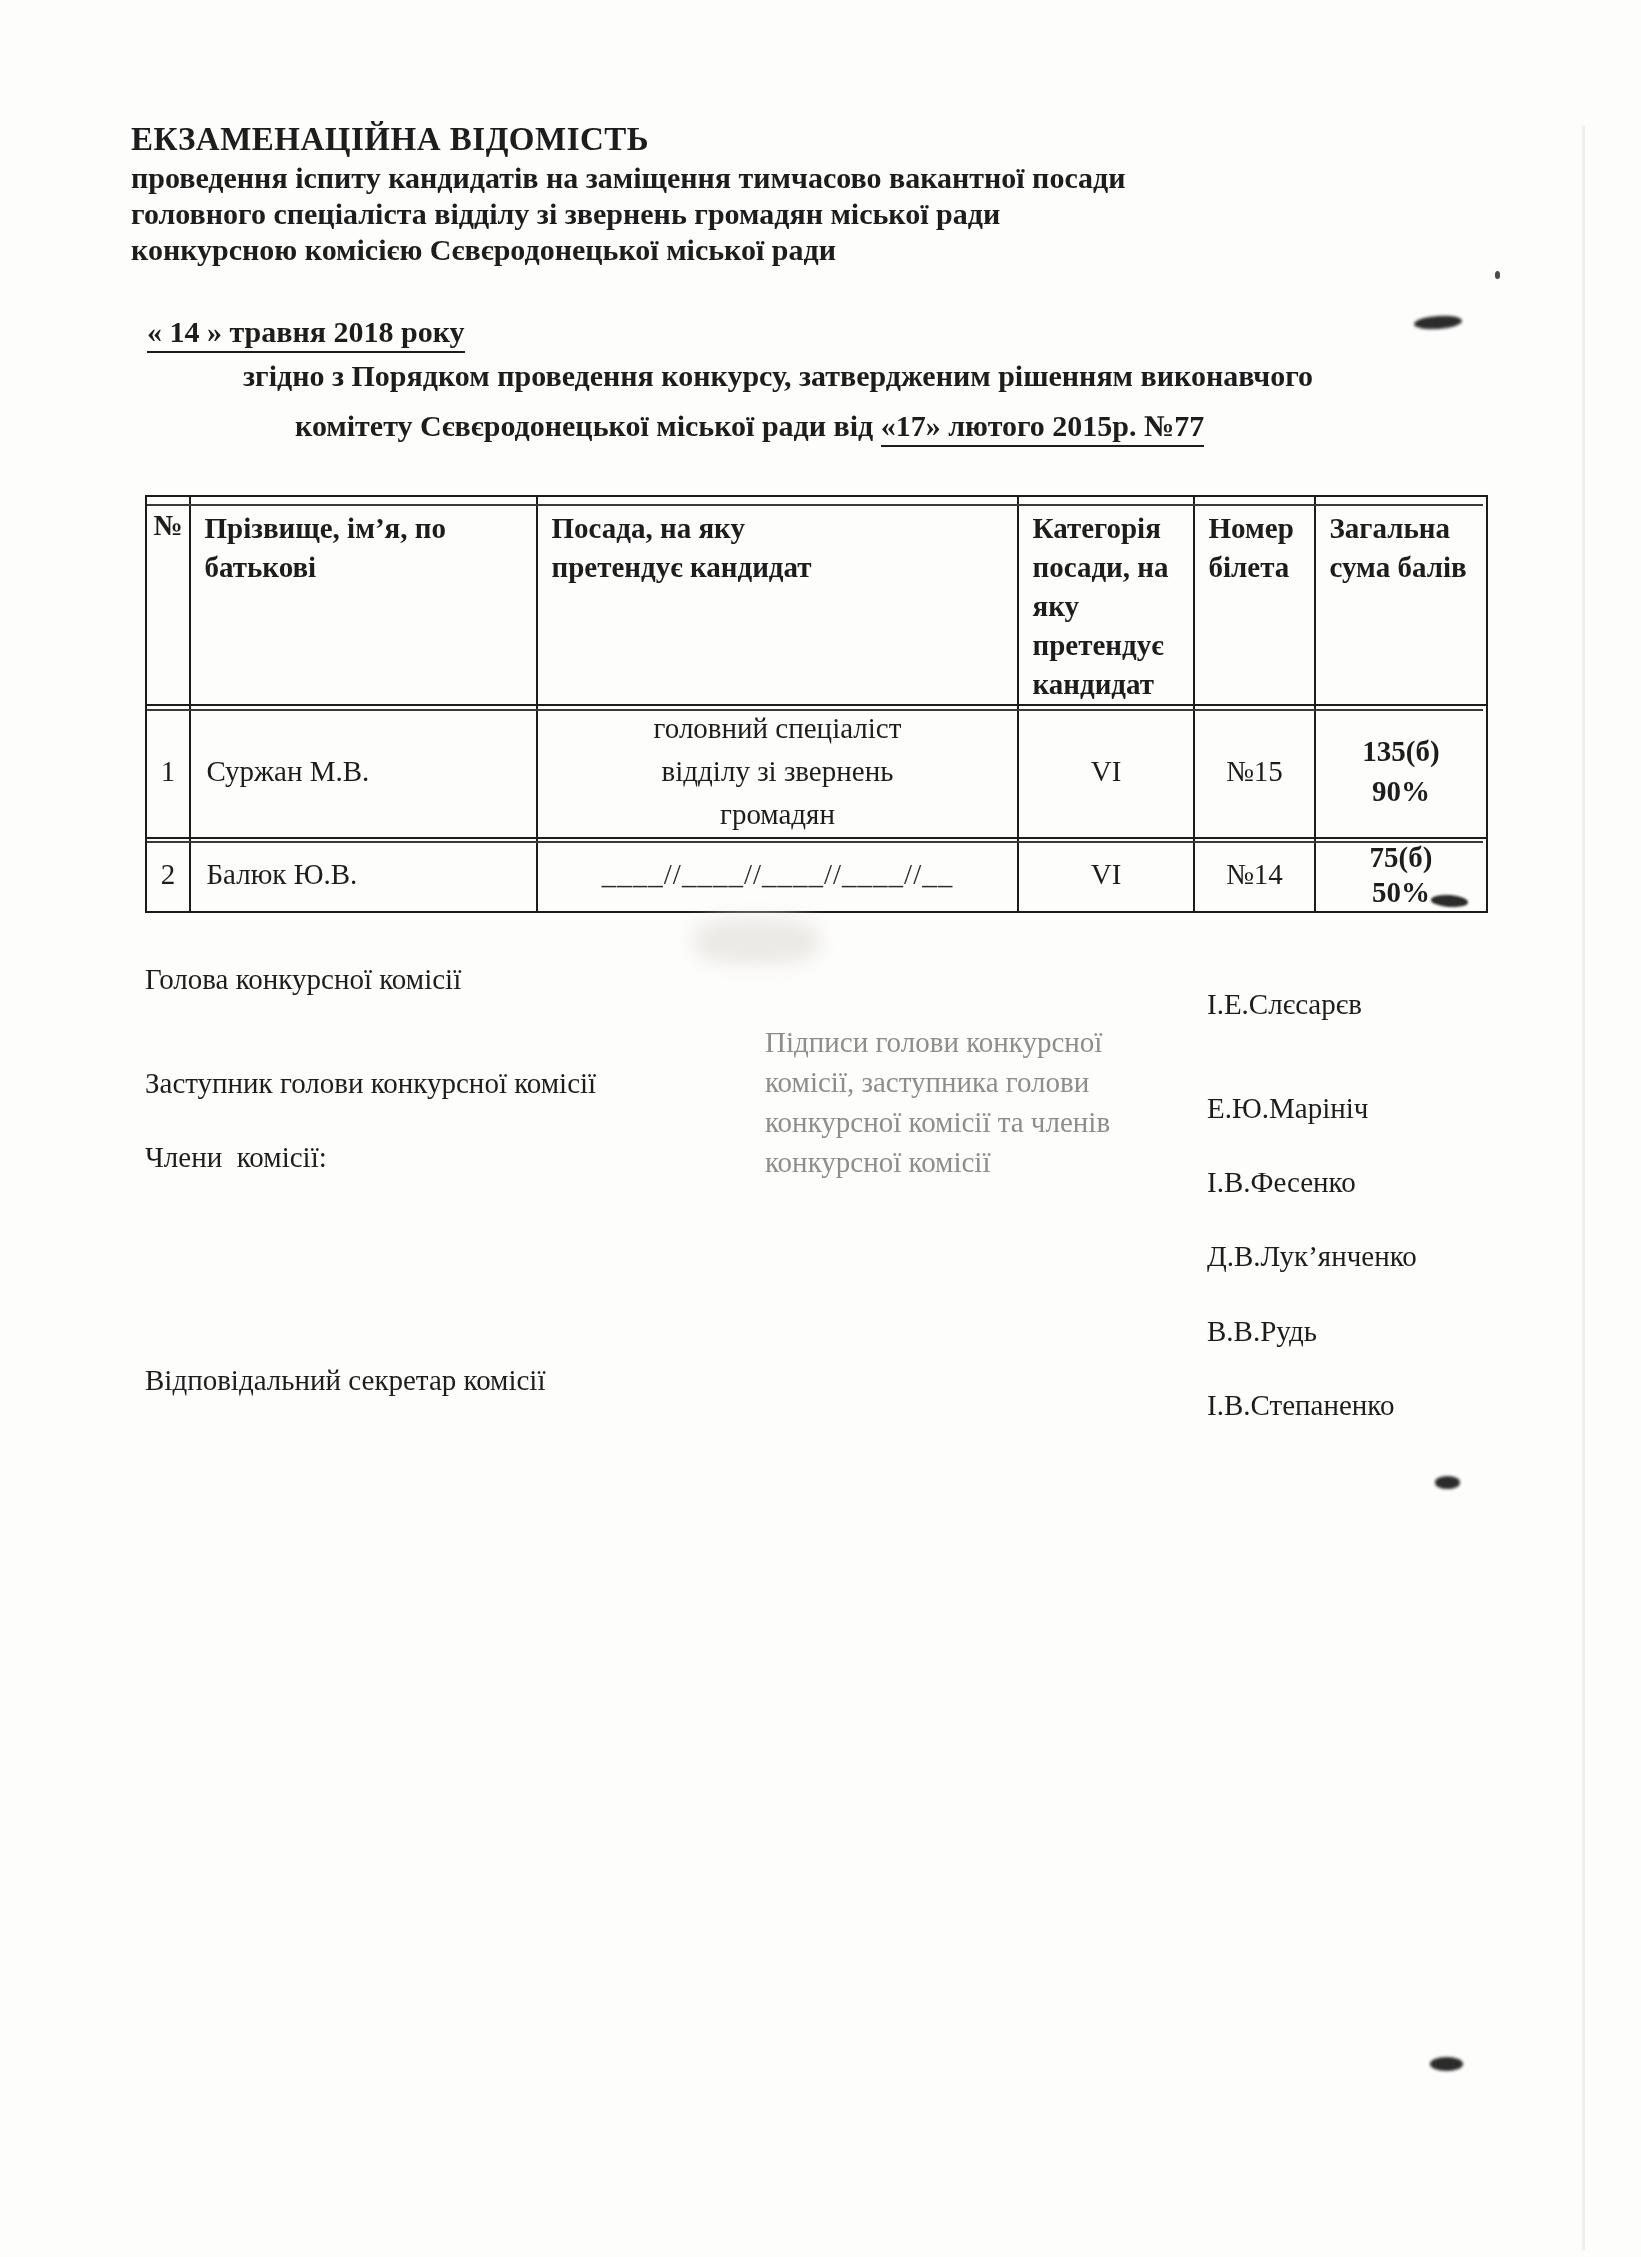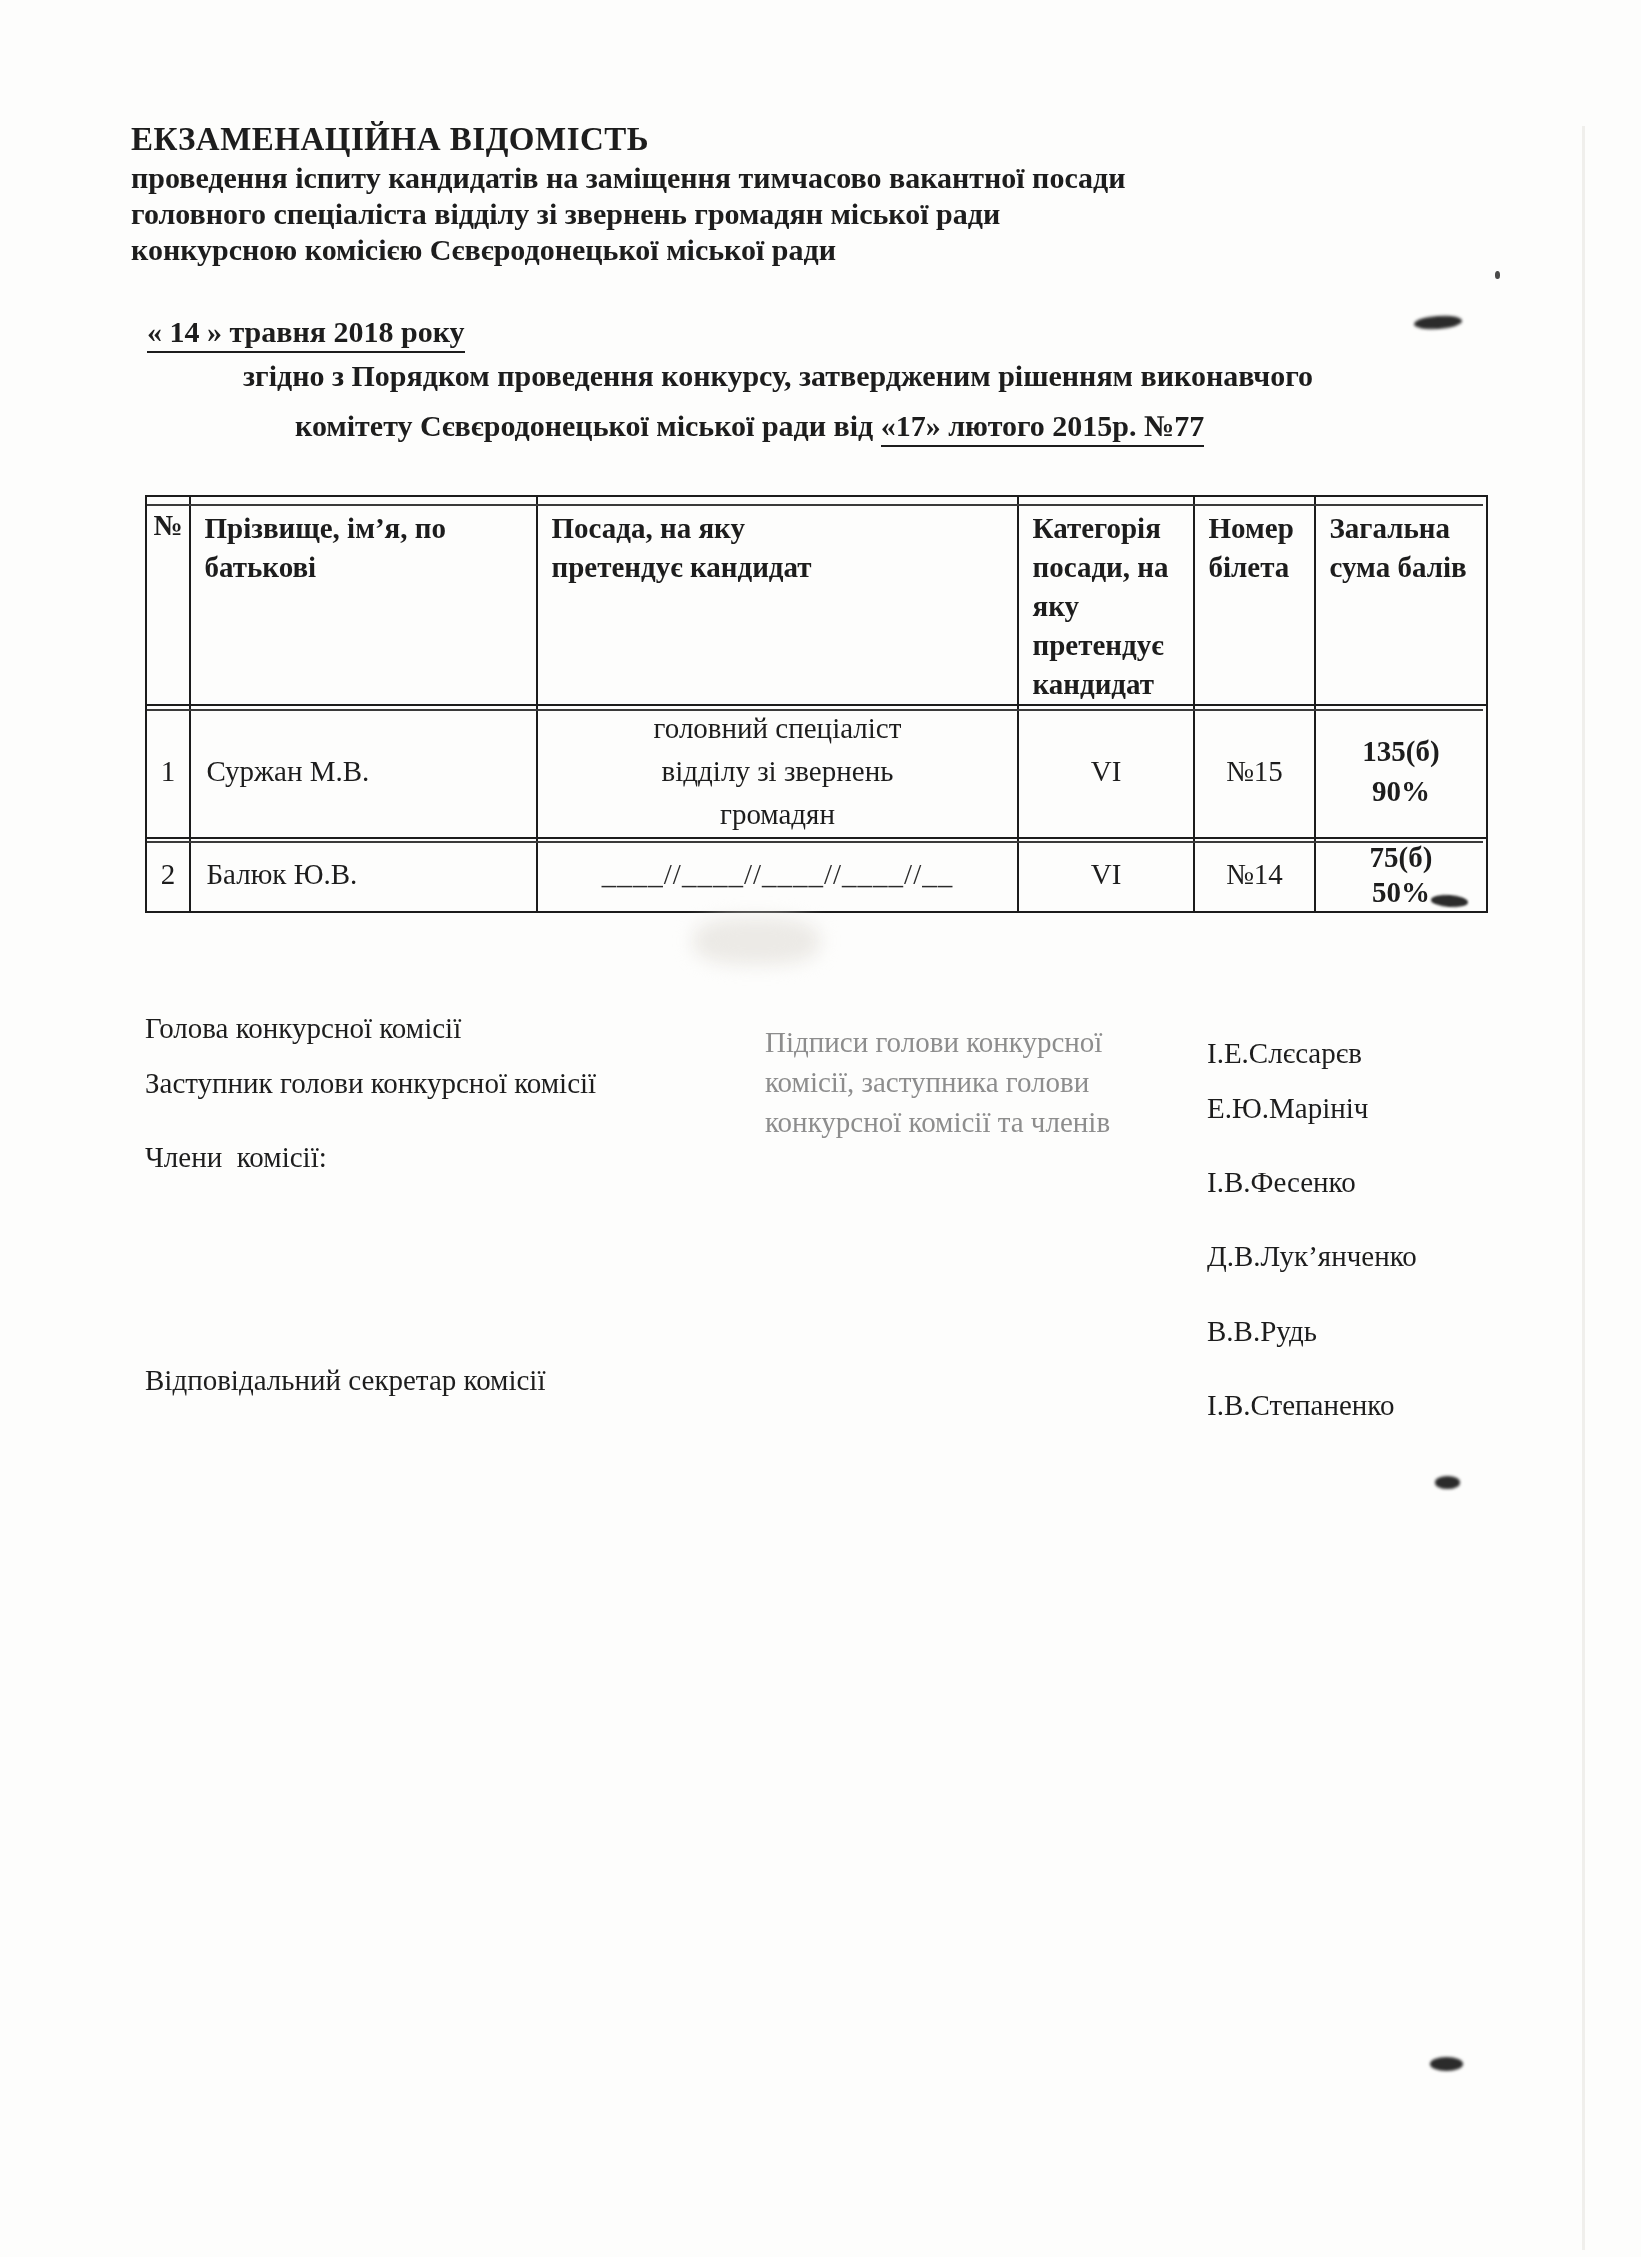--- a/index.html
+++ b/index.html
@@ -43,21 +43,21 @@
   td.ditto { text-align:center; vertical-align:middle; font-size:29px; letter-spacing:1px; color:#2a2a2a; }
 
   
   .hairline { position:absolute; left:147px; width:1336px; height:1.9px; background:#3a3a3a; }
   .hl1 { top:504px; } .hl2 { top:709px; } .hl3 { top:841px; }
 
   
   .sig { position:absolute; left:145px; width:1381px; height:39px; font-size:29px; }
   .sig .lbl { white-space:pre; }
   .sig .nm  { position:absolute; left:1062px; top:0; white-space:pre;margin-top:25px; }
-  .sig1 { top:1012px; } .sig2 { top:1067px; } .sig3 { top:1141px; }
+  .sig1 { top:963px; } .sig2 { top:1067px; } .sig3 { top:1141px; }
   .sig4 { top:1215px; } .sig5 { top:1290px; } .sig6 { top:1364px; }
 
   .note { position:absolute; left:765px; top:1022px; width:454px;
           font-size:29px; line-height:40px; color:#8d8d8d; }
 
   
   .smudge { position:absolute; background:#2b2b2b; border-radius:50%; filter:blur(1.4px); }
   .sm-top    { left:1414px; top:316px;  width:48px; height:12.6px; transform:rotate(-4deg); }
   .sm-mid    { left:1435px; top:1476px; width:25px; height:12.6px; }
   .sm-bottom { left:1430px; top:2057px; width:33px; height:13.5px; }
@@ -137,20 +137,21 @@
     </table>
 
   <div class="hairline hl1"></div>
   <div class="hairline hl2"></div>
   <div class="hairline hl3"></div>
 
   <div class="note">
     <div>Підписи голови конкурсної</div>
     <div>комісії, заступника голови</div>
     <div>конкурсної комісії та членів</div>
+    <div>конкурсної комісії</div>
   </div>
 
   <div class="sig sig1">
     <span class="lbl">Голова конкурсної комісії</span>
     <span class="nm">І.Е.Слєсарєв</span>
   </div>
   <div class="sig sig2">
     <span class="lbl">Заступник голови конкурсної комісії</span>
     <span class="nm">Е.Ю.Марініч</span>
   </div>

